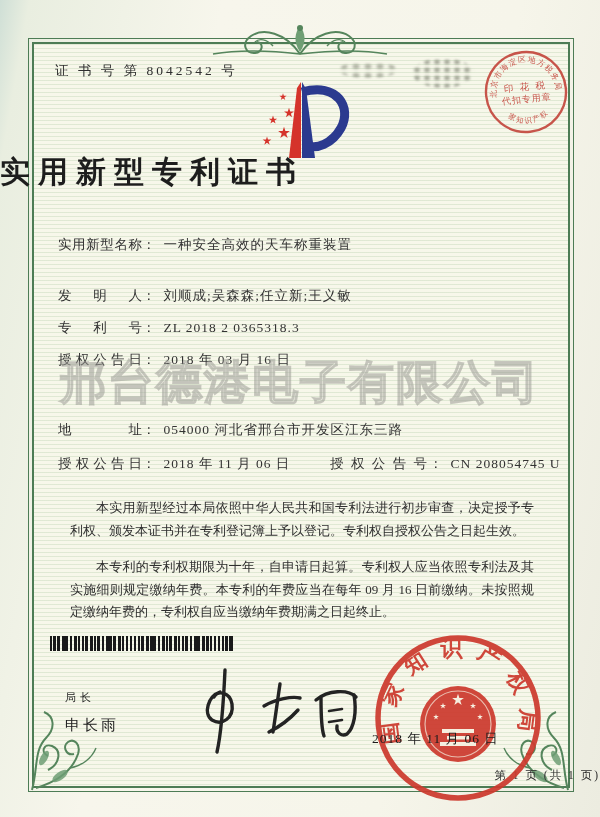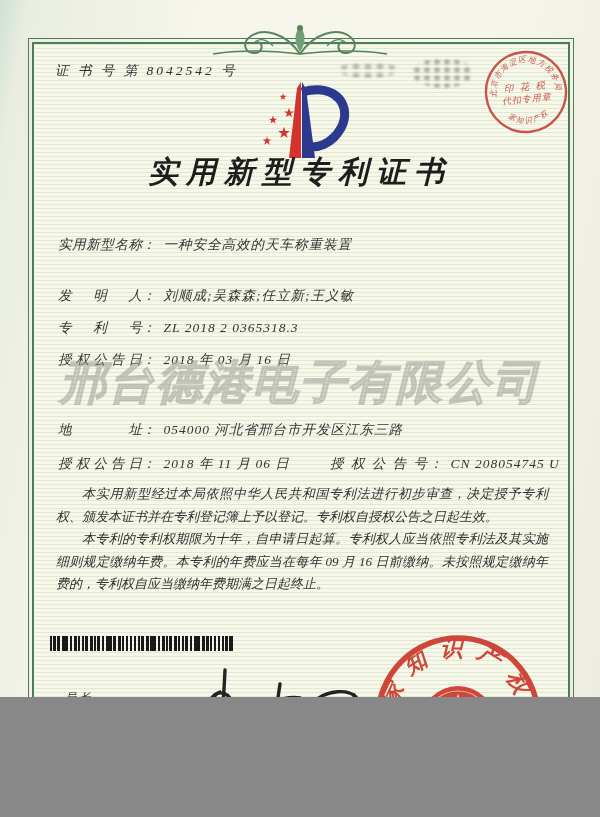--- a/index.html
+++ b/index.html
@@ -1,37 +1,37 @@
 <!DOCTYPE html>
 <html><head>
 <meta charset="utf-8">
 <style>
   html,body{margin:0;padding:0;background:#888;}
-  .page{position:relative;width:600px;height:697px;overflow:hidden;
+  .page{position:relative;width:600px;height:817px;overflow:hidden;
     font-family:"Liberation Serif","DejaVu Serif",serif;
-    background:linear-gradient(100deg,#cfdfd6 0%,#e9eee0 4%,#f7f6ec 30%,#f6f5ea 70%,#ecece0 100%);font-style:italic;}
+    background:linear-gradient(100deg,#cfdfd6 0%,#e9eee0 4%,#f7f6ec 30%,#f6f5ea 70%,#ecece0 100%);}
   .frame-outer{position:absolute;left:28px;top:38px;width:544px;height:752px;
     border:1.5px solid #4d7c55;z-index:2;}
   .frame-inner{position:absolute;inset:3px;border:2.5px solid #4d7c55;
     background:#f7f7ea;
     background-image:repeating-linear-gradient(180deg,rgba(130,175,120,0.20) 0 1px,rgba(255,255,255,0) 1px 4px);}
   .abs{position:absolute;}
   .cert-no{left:55px;top:62px;font-size:13.5px;letter-spacing:3px;color:#2e2e2e;z-index:4;}
   .logo{left:246px;top:80px;z-index:4;}
-  .title{left:0;top:152px;width:100%;text-align:center;font-size:30px;font-weight:bold;
+  .title{left:0;top:152px;width:100%;font-size:30px;font-weight:bold;
     letter-spacing:8px;color:#1d1d1d;z-index:4;}
   .field-row{left:58px;width:490px;font-size:13.5px;color:#333;z-index:4;white-space:nowrap;}
   .flabel{display:inline-block;width:84px;text-align:justify;text-align-last:justify;letter-spacing:0;}
   .fcolon{display:inline-block;margin-right:8px;}
   .fvalue{letter-spacing:1px;text-align:center;}
   .grant-right{position:absolute;left:272px;top:0;}
   .grant-right .glabel{letter-spacing:2px;}
   .paras{left:56px;top:483px;width:492px;font-size:13px;line-height:22.6px;color:#2f2f2f;
     text-align:justify;z-index:4;}
-  .paras p{margin:0;text-indent:2em;}
+  .paras p{margin:14px;text-indent:2em;}
   .watermark{left:44px;top:352px;width:512px;text-align:center;font-size:46px;font-weight:bold;
     letter-spacing:2px;white-space:nowrap;color:rgba(175,175,170,0.12);
     -webkit-text-stroke:1.3px rgba(150,150,145,0.48);z-index:5;pointer-events:none;}
   .barcode{left:50px;top:636px;width:183px;height:15px;z-index:4;
     background-image:
       repeating-linear-gradient(90deg,#191919 0 2px,transparent 2px 4px),
       repeating-linear-gradient(90deg,#191919 0 1px,transparent 1px 7px),
       repeating-linear-gradient(90deg,transparent 0 3px,#191919 3px 5px,transparent 5px 11px);}
   .director-title{left:65px;top:690px;font-size:11px;color:#222;letter-spacing:4px;z-index:4;
     font-family:"Liberation Sans","DejaVu Sans",sans-serif;}

